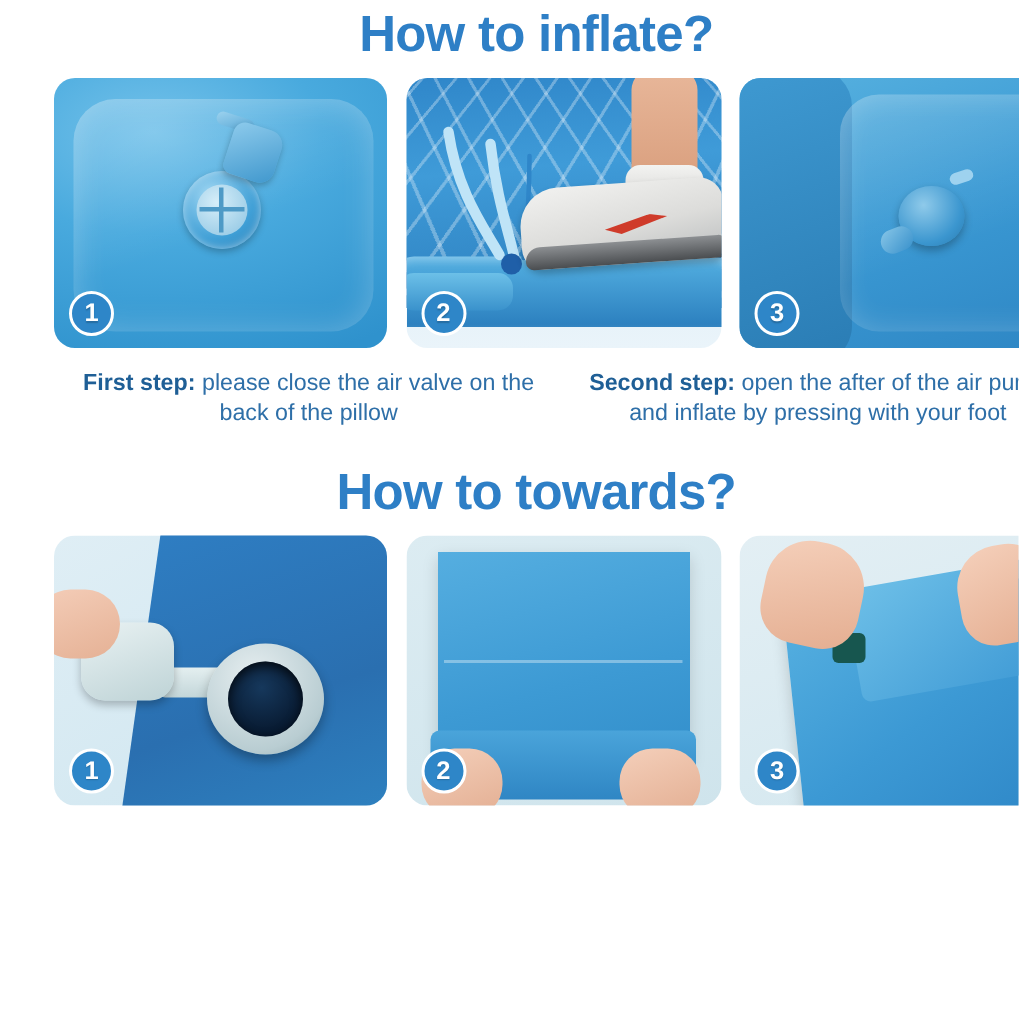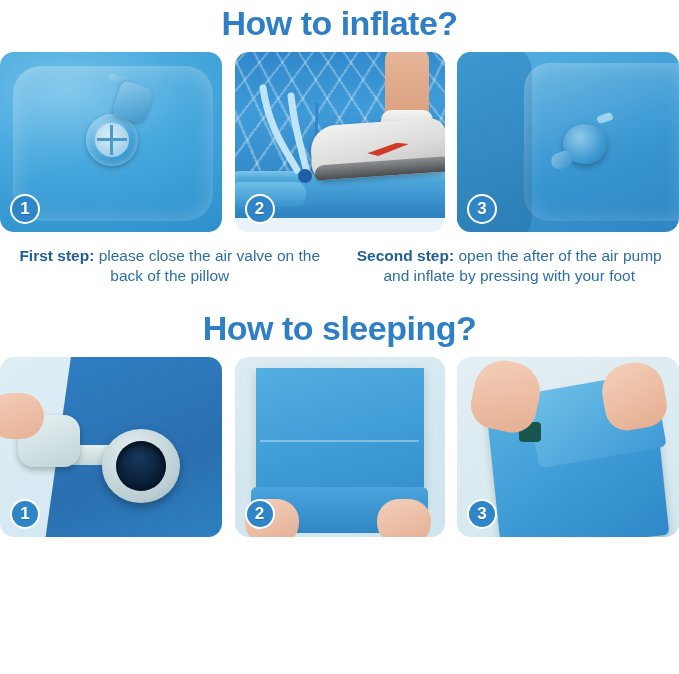--- a/index.html
+++ b/index.html
@@ -3,21 +3,21 @@
 <meta charset="utf-8">
 <style>
   html,body{margin:0;padding:0;}
   body{
     width:679px;height:674px;
     background:#ffffff;
     font-family:"Liberation Sans", sans-serif;
     overflow:hidden;
     position:relative;
   }
-  .section{position:relative;}
+  .section{position:relative;margin-left:36px;}
   .heading{
     text-align:center;
     color:#2E7FC6;
     font-weight:bold;
     font-size:34px;
     letter-spacing:-0.5px;
     line-height:1;
   }
   #heading-inflate{padding-top:6px;}
   #heading-deflate{padding-top:6px;}
@@ -341,21 +341,21 @@
       <b>First step:</b><span> please close the air valve on the back of the pillow</span>
     </div>
     <div class="caption">
       <b>Second step:</b><span> open the after of the air pump and inflate by pressing with your foot</span>
     </div>
   </div>
 </div>
 
 <div class="section" style="margin-top:18px;">
 
-  <div class="heading" id="heading-deflate">How to sleeping?</div>
+  <div class="heading" id="heading-deflate">How to towards?</div>
 
   <div class="panel-row">
 
     <div class="panel">
       <div class="photo">
         <div class="d1-bg"></div>
         <div class="d1-mat"></div>
         <div class="d1-strap"></div>
         <div class="d1-hole-outer">
           <div class="d1-hole-inner"></div>

